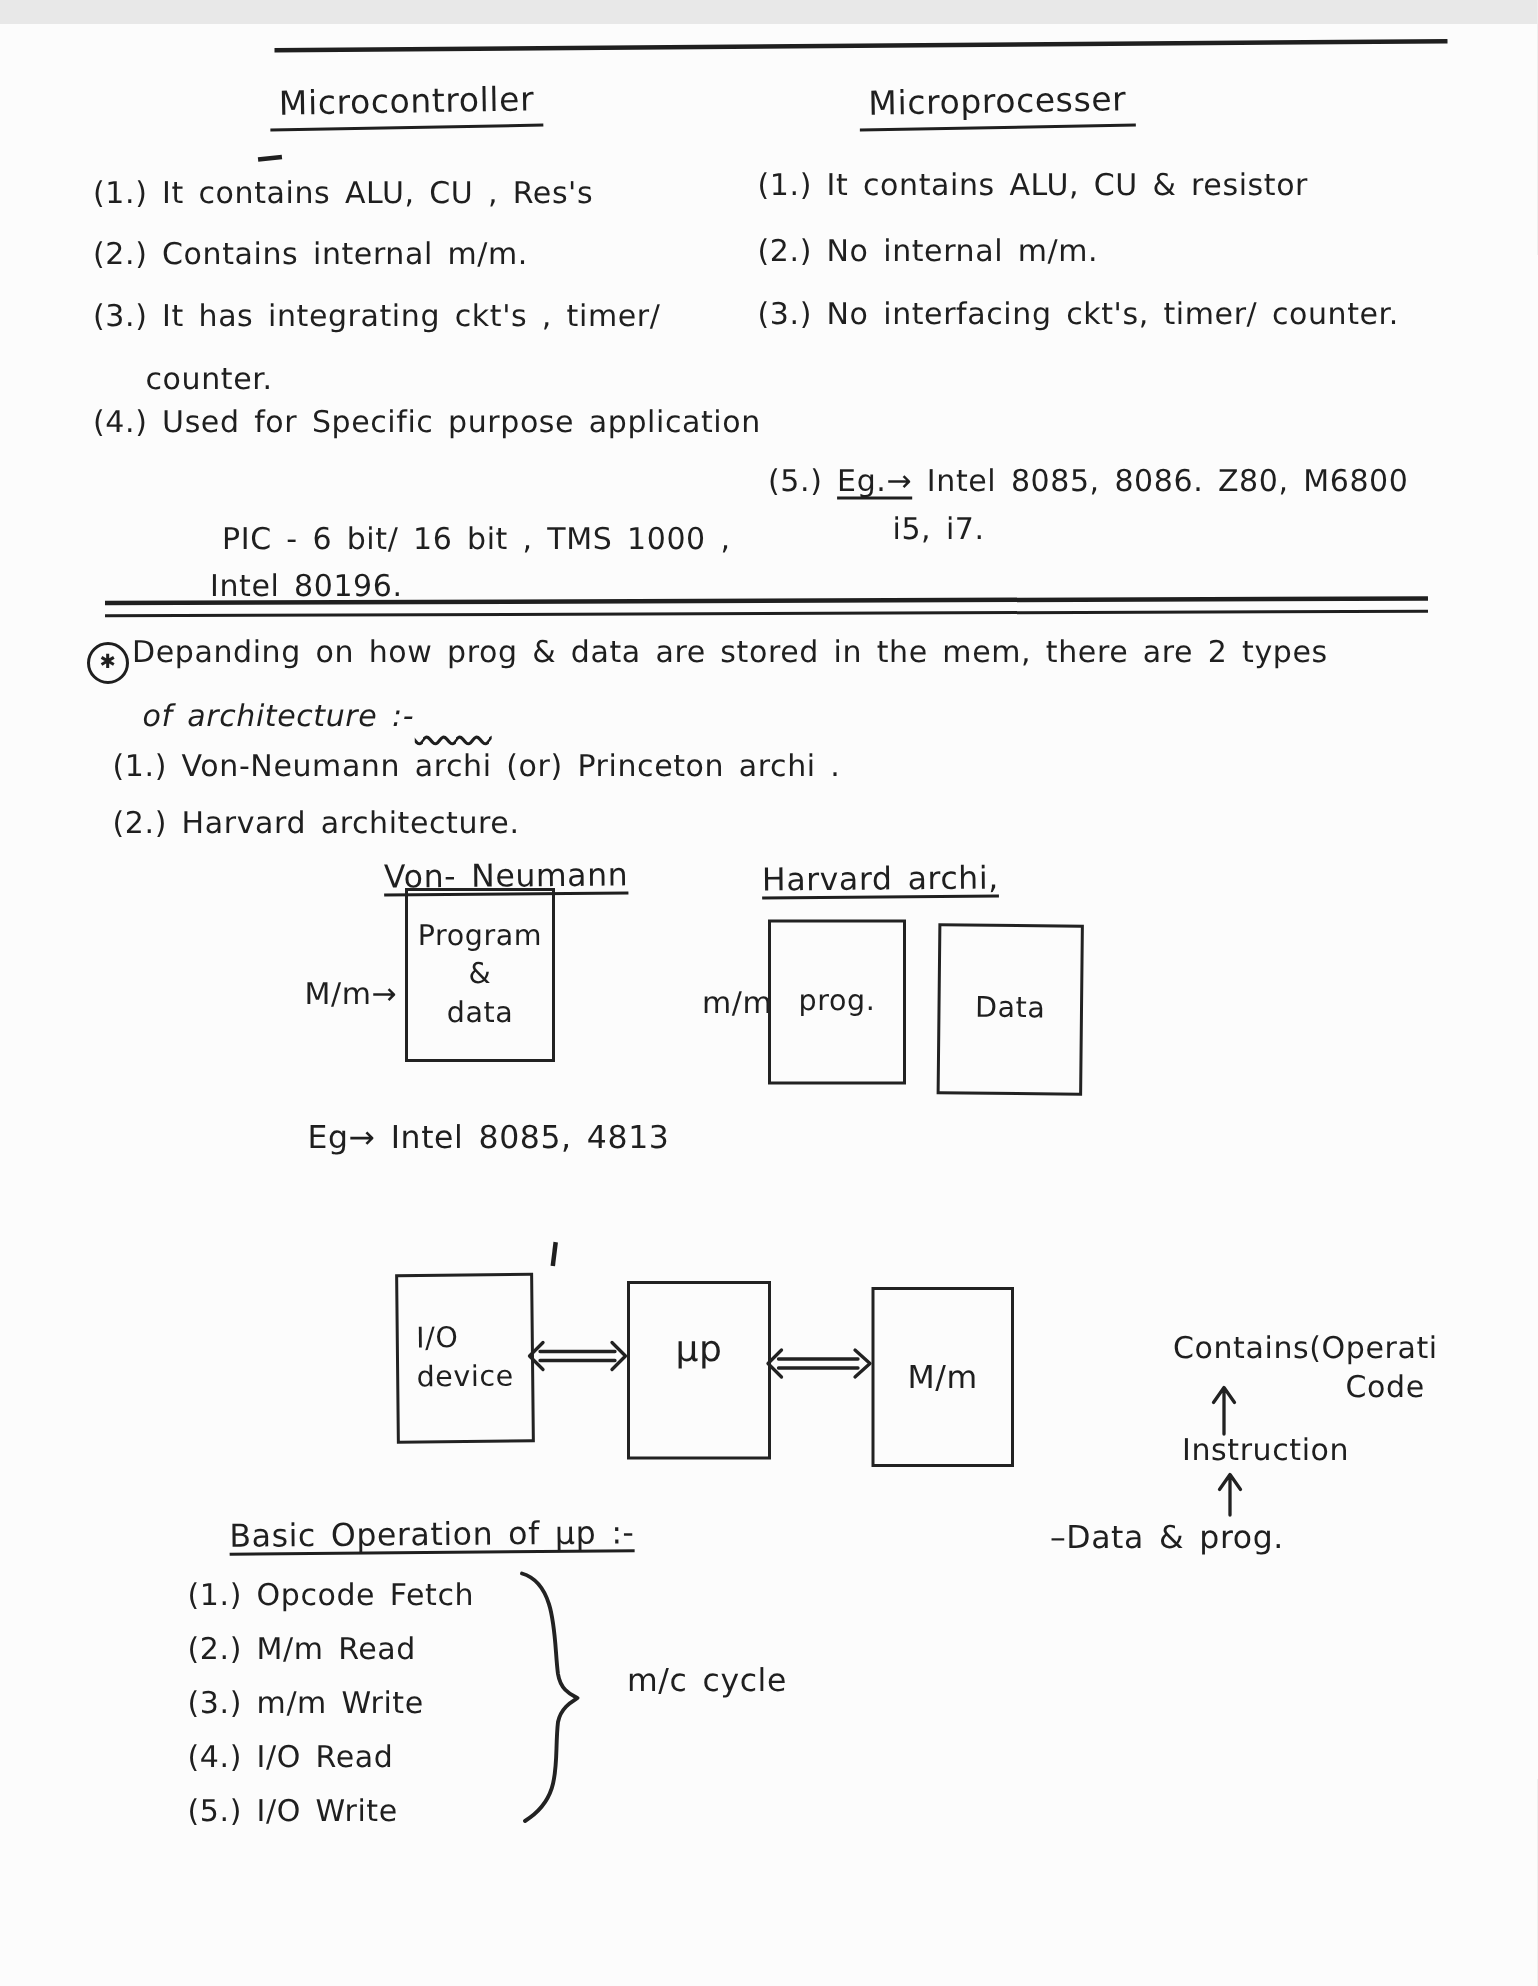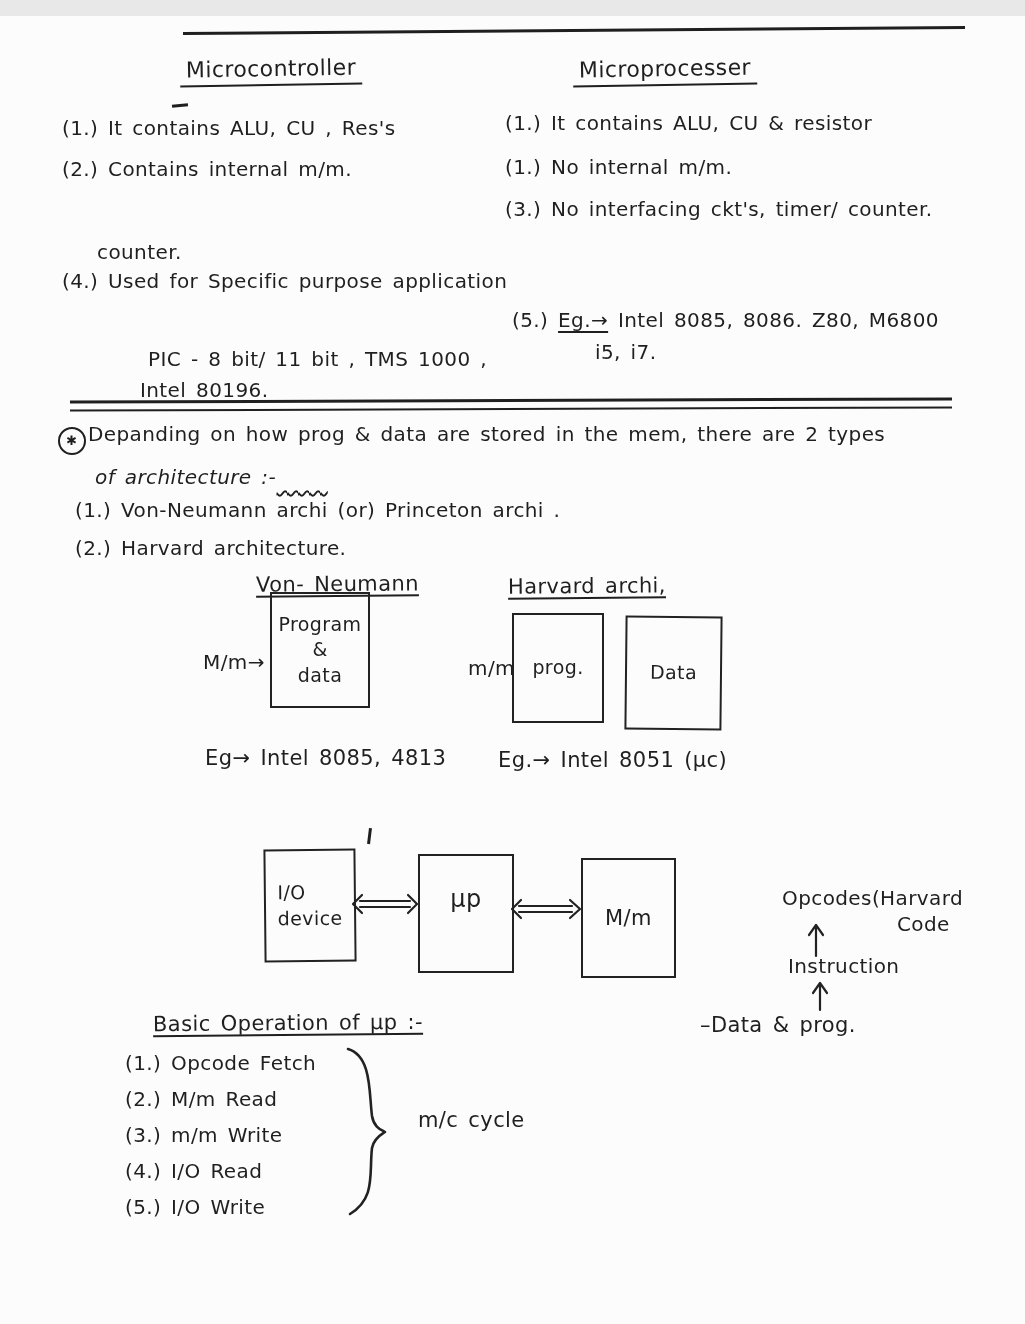--- a/index.html
+++ b/index.html
@@ -33,27 +33,28 @@
 <div id="page">
 
   <div class="rule" style="left:183px;top:13px;width:782px;height:3px;transform:rotate(-0.45deg);"></div>
 
   <div class="t heading tilt-l" style="left:180px;top:40px;">Microcontroller</div>
   <div class="rule" style="left:172px;top:88px;width:16px;height:3px;transform:rotate(-6deg);"></div>
   <div class="t heading tilt-l" style="left:573px;top:40px;">Microprocesser</div>
 
   <div class="t" style="left:62px;top:100px;">(1.) It contains ALU, CU , Res's</div>
   <div class="t" style="left:62px;top:141px;">(2.) Contains internal m/m.</div>
+  <div class="t" style="left:62px;top:182px;">(3.) It has integrating ckt's , timer/</div>
   <div class="t" style="left:97px;top:224px;">counter.</div>
   <div class="t" style="left:62px;top:253px;">(4.) Used for Specific purpose application</div>
-  <div class="t" style="left:148px;top:331px;">PIC - 8 bit/ 11 bit , TMS 1000 ,</div>
+  <div class="t" style="left:148px;top:331px;">PIC - 6 bit/ 16 bit , TMS 1000 ,</div>
   <div class="t" style="left:140px;top:362px;">Intel 80196.</div>
 
   <div class="t" style="left:505px;top:95px;">(1.) It contains ALU, CU &amp; resistor</div>
-  <div class="t" style="left:505px;top:139px;">(1.) No internal m/m.</div>
+  <div class="t" style="left:505px;top:139px;">(2.) No internal m/m.</div>
   <div class="t" style="left:505px;top:181px;">(3.) No interfacing ckt's, timer/ counter.</div>
   <div class="t" style="left:512px;top:292px;">
     <span>(5.)</span>
     <span class="underl">Eg.→</span><span> Intel 8085, 8086. Z80, M6800</span>
   </div>
   <div class="t" style="left:595px;top:324px;">i5, i7.</div>
 
   <div style="position:absolute;left:70px;top:383px;width:882px;height:6px;
               border-top:3px solid #1f1f1f;border-bottom:2px solid #1f1f1f;transform:rotate(-0.2deg);"></div>
 
@@ -78,21 +79,20 @@
   <div class="t" style="left:205px;top:730px;font-size:21px;">Eg→ Intel 8085, 4813</div>
 
   <div class="t underl tilt-s" style="left:508px;top:558px;font-size:21px;">Harvard archi,</div>
   <div class="t" style="left:468px;top:640px;">m/m</div>
   <div class="box" style="left:512px;top:597px;width:88px;height:106px;">
     <div class="inner">prog.</div>
   </div>
   <div class="box" style="left:625px;top:600px;width:93px;height:110px;transform:rotate(0.6deg);">
     <div class="inner">Data</div>
   </div>
-  <div class="t" style="left:498px;top:732px;font-size:21px;">Eg.→ Intel 8051 (μc)</div>
 
   <div class="rule" style="left:368px;top:812px;width:2.5px;height:16px;transform:rotate(7deg);"></div>
   <div class="box" style="left:264px;top:833px;width:88px;height:109px;transform:rotate(-0.6deg);">
     <div class="inner" style="text-align:left;">
       <div>I/O</div>
       <div>device</div>
     </div>
   </div>
   <div class="box" style="left:418px;top:838px;width:92px;height:115px;">
     <div class="inner" style="font-size:24px;padding-bottom:28px;">μp</div>
@@ -100,21 +100,21 @@
   <div class="box" style="left:581px;top:842px;width:91px;height:116px;">
     <div class="inner" style="font-size:21px;">M/m</div>
   </div>
   <svg style="left:350px;top:874px;" width="70" height="28" viewBox="0 0 70 28">
     <path class="stroke" stroke-width="2.2" d="M10 11 H60 M10 17 H60 M12 5 L3 14 L12 23 M58 5 L67 14 L58 23"></path>
   </svg>
   <svg style="left:508px;top:879px;" width="75" height="28" viewBox="0 0 75 28">
     <path class="stroke" stroke-width="2.2" d="M11 11 H64 M11 17 H64 M13 5 L4 14 L13 23 M62 5 L72 14 L62 23"></path>
   </svg>
 
-  <div class="t" style="left:782px;top:870px;">Opcodes(Harvard</div>
+  <div class="t" style="left:782px;top:870px;">Contains(Operati</div>
   <div class="t" style="left:897px;top:896px;">Code</div>
   <svg style="left:806px;top:906px;" width="20" height="36" viewBox="0 0 20 36">
     <path class="stroke" stroke-width="2.2" d="M10 34 V5 M3 13 L10 3 L17 13"></path>
   </svg>
   <div class="t" style="left:788px;top:938px;">Instruction</div>
   <svg style="left:810px;top:964px;" width="20" height="32" viewBox="0 0 20 32">
     <path class="stroke" stroke-width="2.2" d="M10 30 V5 M3 13 L10 3 L17 13"></path>
   </svg>
   <div class="t" style="left:700px;top:997px;font-size:21px;">–Data &amp; prog.</div>
 

